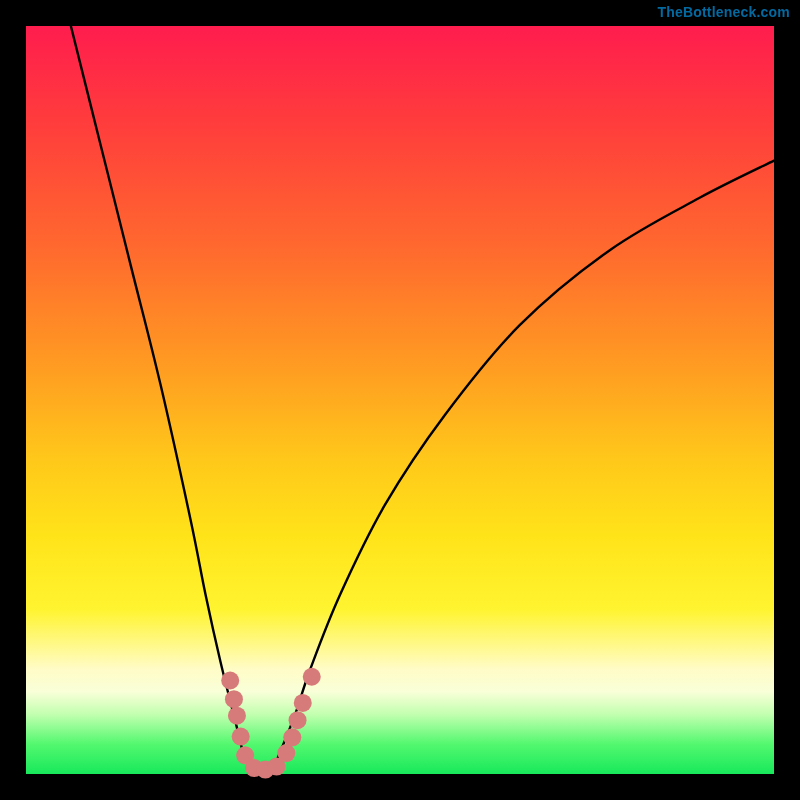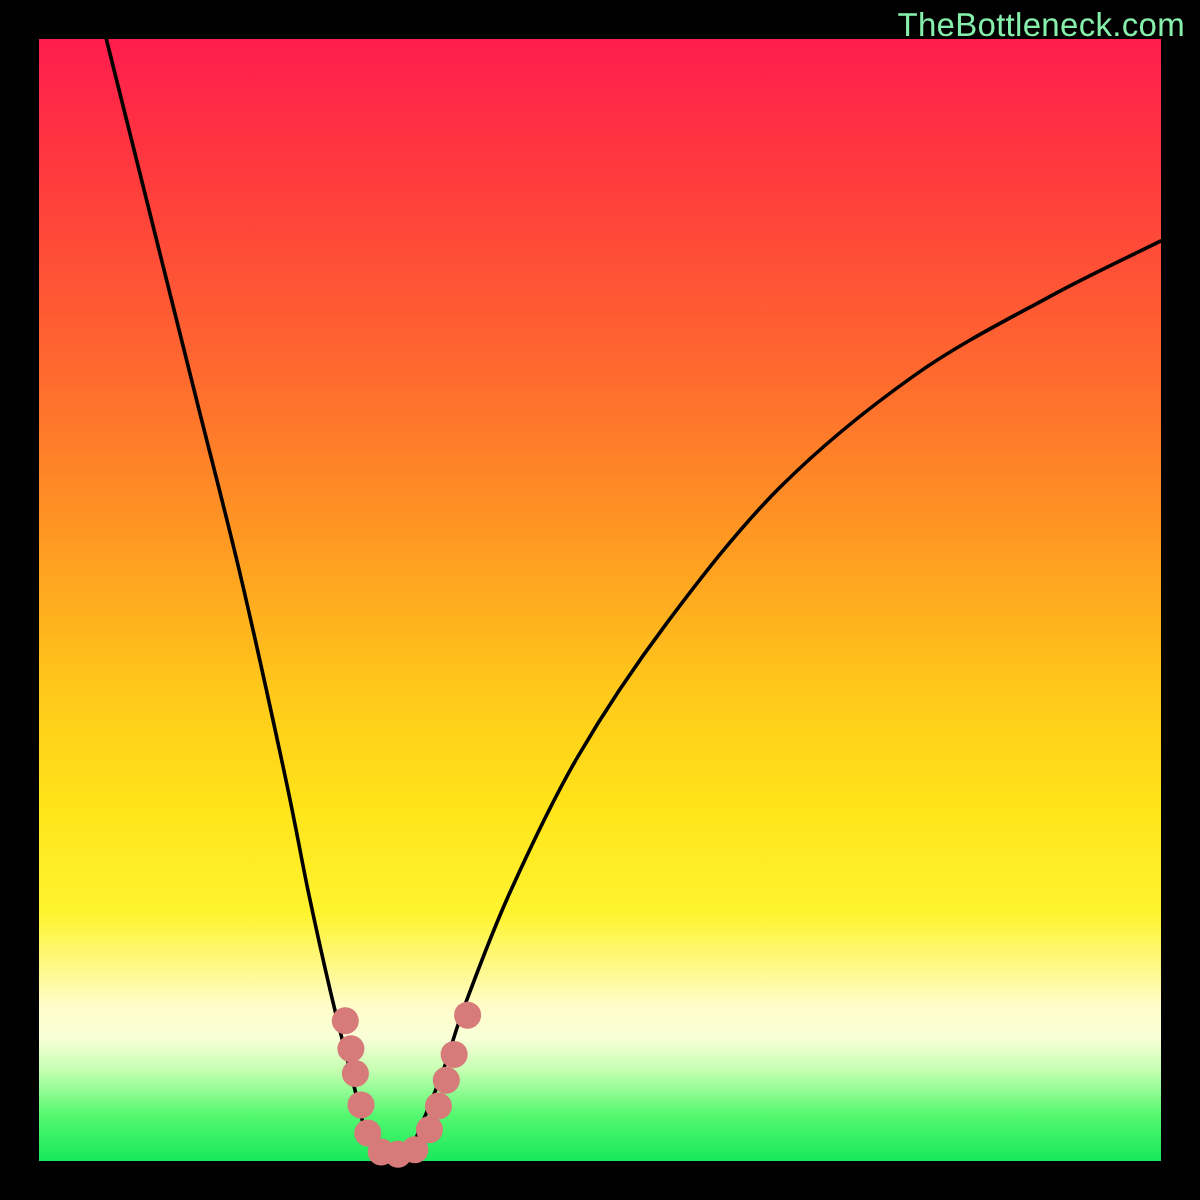--- a/index.html
+++ b/index.html
@@ -39,23 +39,23 @@
       #f9ffd8 89%,
       #c3ffb0 92%,
       #53f86f 96%,
       #18e85b 100%
     );
   }
   .watermark {
     position: absolute;
     top: 4px;
     right: 10px;
-    color: #86efac;
-    font-size: 22px;
-    font-weight: 400;
+    color: #0369a1;
+    font-size: 14px;
+    font-weight: 700;
     letter-spacing: 0.2px;
     user-select: none;
   }
   svg.curve {
     position: absolute;
     left: 0;
     top: 0;
     width: 748px;
     height: 748px;
     overflow: visible;

